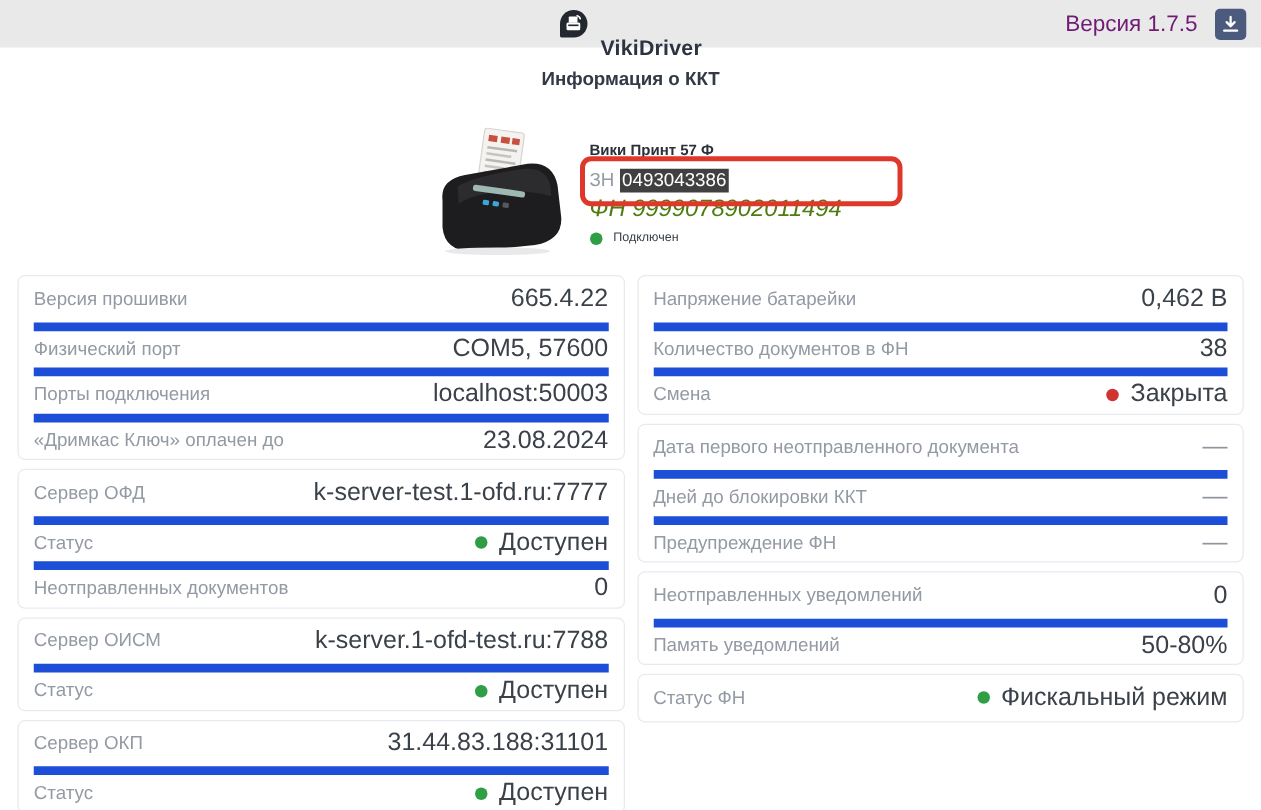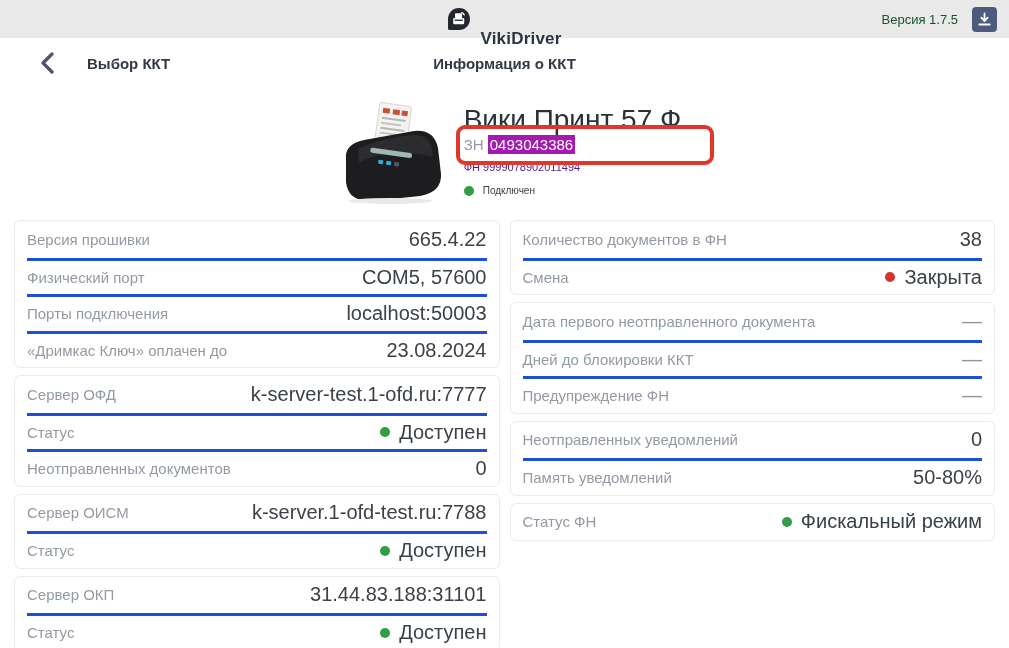--- a/index.html
+++ b/index.html
@@ -33,21 +33,21 @@
     letter-spacing: 0.2px;
     margin-top: 40px;
   }
   .header-right {
     position: absolute;
     right: 12px;
     display: flex;
     align-items: center;
     gap: 14px;
   }
-  .version-text { font-size: 13px; color: #14532d; }
+  .version-text { font-size: 18px; color: #701a75; }
   .download-btn {
     width: 25px; height: 25px;
     background: #4c5a7d;
     border-radius: 4px;
     display: flex;
     align-items: center;
     justify-content: center;
     cursor: pointer;
   }
 
@@ -81,41 +81,42 @@
   .device-info {
     height: 128px;
     display: flex;
     justify-content: center;
     align-items: center;
     gap: 14px;
     margin-top: 2px;
   }
   .device-text { position: relative; padding-top: 2px; }
   .device-name {
-    font-size: 28px;
-    font-weight: 400;
+    font-size: 12px;
+    font-weight: 700;
     color: #2a313b;
     line-height: 26px;
   }
   .device-serial {
     font-size: 15px;
     color: #959ba5;
     line-height: 23px;
     position: relative;
     z-index: 2;
   }
   .sel {
-    background: #a21caf;
+    background: #404040;
     color: #ffffff;
     padding: 1px 2px;
   }
   .device-fn {
-    font-size: 11px;
-    color: #4c1d95;
+    font-size: 19px;
+    color: #4d7c0f;
     line-height: 23px;
+    font-style: italic;
   }
   .device-status {
     font-size: 10px;
     color: #3a4049;
     line-height: 24px;
     display: flex;
     align-items: center;
     gap: 9px;
   }
   .annotation-box {
@@ -145,21 +146,21 @@
     border-radius: 6px;
     padding: 0 12px;
   }
   .row {
     height: 36.5px;
     display: flex;
     align-items: center;
     justify-content: space-between;
     gap: 10px;
   }
-  .row + .row { border-top: 3px solid #1d4ed8; }
+  .row + .row { border-top: 7px solid #1d4ed8; }
   .row-label {
     font-size: 15px;
     color: #939aa4;
     white-space: nowrap;
   }
   .row-value {
     font-size: 20px;
     color: #3b4149;
     white-space: nowrap;
     display: flex;
@@ -199,28 +200,20 @@
           <path d="M7.5 1.5 L7.5 8.5 M4.3 5.7 L7.5 9 L10.7 5.7" stroke="#ffffff" stroke-width="1.8" fill="none" stroke-linecap="round" stroke-linejoin="round"></path>
           <path d="M2.3 12.5 L12.7 12.5" stroke="#ffffff" stroke-width="1.8" stroke-linecap="round"></path>
         </svg>
       </span>
     </div>
   </div>
 </div>
 
 <div class="nav-row">
   <div class="page-title">Информация о ККТ</div>
-  <div class="back-group">
-    <span>
-      <svg class="icon-svg" width="15" height="22" viewBox="0 0 15 22">
-        <path d="M12 2 L3 11 L12 20" stroke="#4a5568" stroke-width="3.2" fill="none" stroke-linecap="round" stroke-linejoin="round"></path>
-      </svg>
-    </span>
-    <span class="back-label">Выбор ККТ</span>
-  </div>
 </div>
 
 <div class="device-info">
   <div>
     <svg class="icon-svg" width="122" height="104" viewBox="0 0 122 104">
 
       <g transform="rotate(8 62 30)">
         <rect x="48" y="2" width="32" height="48" rx="2" fill="#f4f3f0" stroke="#d8d6d2" stroke-width="1"></rect>
         <rect x="52" y="7" width="7" height="5" fill="#c94f3f"></rect>
         <rect x="62" y="7" width="7" height="5" fill="#c94f3f"></rect>
@@ -335,20 +328,26 @@
           <span class="row-value">
             <span class="dot green"></span>
             <span>Доступен</span>
           </span>
         </div>
       </div>
     </div>
   <div class="card-column" id="right-column">
       <div class="info-card">
         <div class="row">
+          <span class="row-label">Напряжение батарейки</span>
+          <span class="row-value">
+            <span>0,462 В</span>
+          </span>
+        </div>
+        <div class="row">
           <span class="row-label">Количество документов в ФН</span>
           <span class="row-value">
             <span>38</span>
           </span>
         </div>
         <div class="row">
           <span class="row-label">Смена</span>
           <span class="row-value">
             <span class="dot red"></span>
             <span>Закрыта</span>

